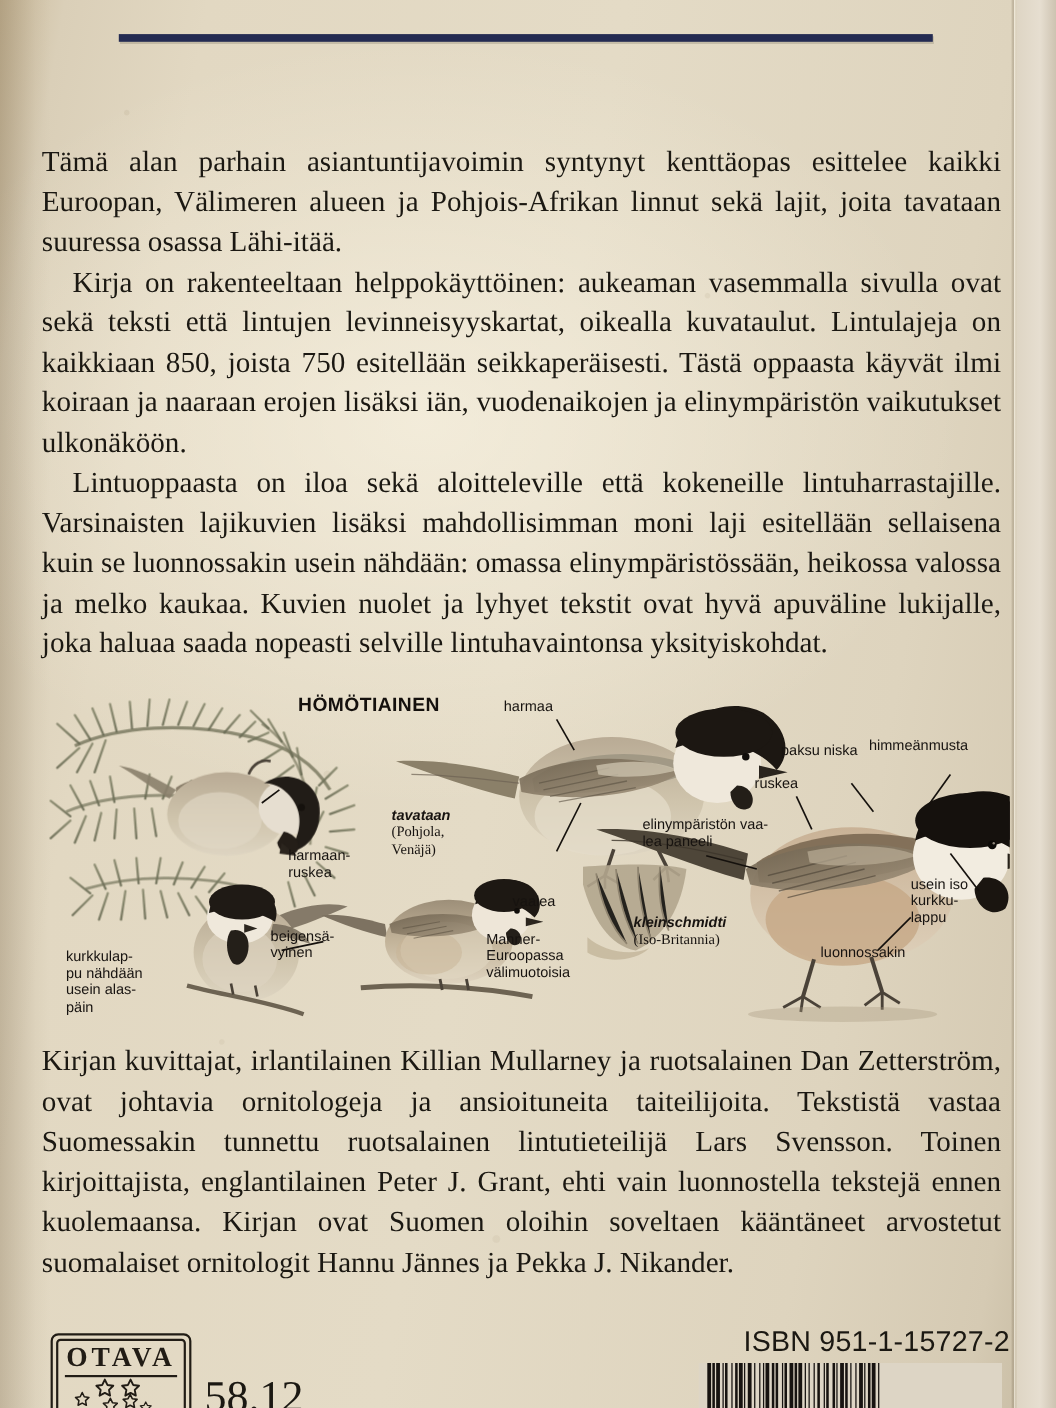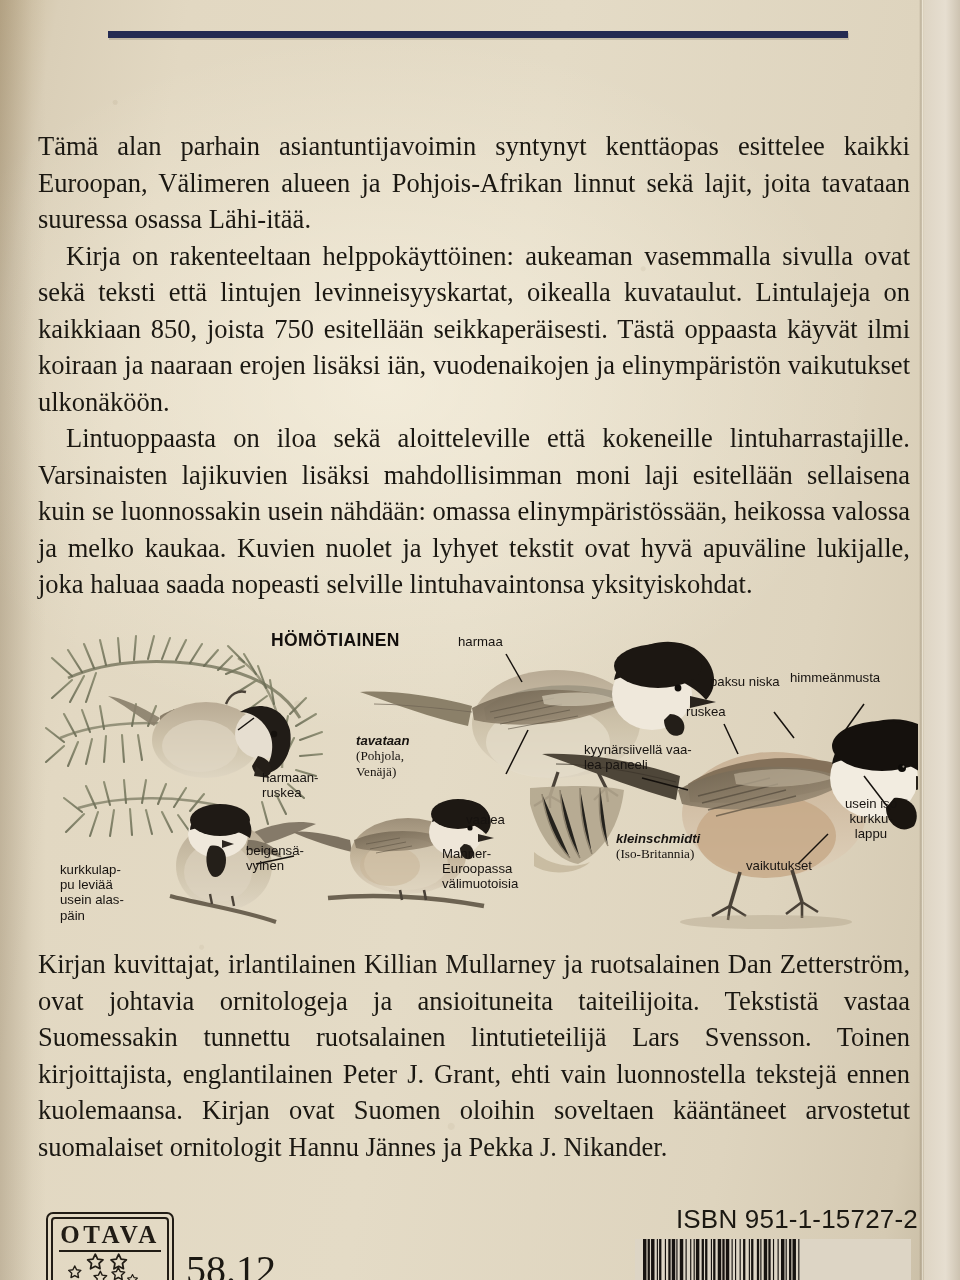--- a/index.html
+++ b/index.html
@@ -111,21 +111,21 @@
   .lbl {
     position: absolute;
     font-family: "Liberation Sans", sans-serif;
     font-size: 13.2px;
     line-height: 15.2px;
     color: #171310;
     white-space: pre-line;
   }
   .lbl.sci { font-style: italic; font-weight: bold; }
   .lbl.sci .reg { font-style: normal; font-weight: normal; display: block; font-family: Liberation Serif, serif; }
-  .lbl.right  { text-align: center; }
+  .lbl.right  { text-align: left; }
   #plate-heading {
     position: absolute;
     font-family: "Liberation Sans", sans-serif;
     font-weight: bold;
     font-size: 17.5px;
     letter-spacing: 0.4px;
     color: #14100d;
   }
 
   
@@ -520,21 +520,21 @@
         <path d="M736 94 L756 120"></path>
         <path d="M826 86 L806 114"></path>
         <path d="M852 192 L826 158"></path>
         <path d="M760 246 L790 216"></path>
       </g>
     </svg>
 
     <div id="plate-heading" style="left:200px; top:12px;margin-left:33px;">HÖMÖTIAINEN</div>
 
     <div class="lbl" style="left:22px; top:244px; width:110px;">kurkkulap-
-pu leviää
+pu nähdään
 usein alas-
 päin</div>
 
     <div class="lbl" style="left:208px; top:225px; width:70px;">beigensä-
 vyinen</div>
 
     <div class="lbl" style="left:224px; top:152px; width:80px;">harmaan-
 ruskea</div>
 
     <div class="lbl sci" style="left:318px; top:100px; width:110px;">
@@ -544,36 +544,36 @@
     </div>
 
     <div class="lbl" style="left:420px; top:16px; width:90px;">harmaa</div>
 
     <div class="lbl" style="left:428px; top:150px; width:80px;margin-top:44px;">vaalea</div>
 
     <div class="lbl" style="left:404px; top:228px; width:120px;">Manner-
 Euroopassa
 välimuotoisia</div>
 
-    <div class="lbl" style="left:546px; top:124px; width:130px;">kyynärsiivellä vaa-
+    <div class="lbl" style="left:546px; top:124px; width:130px;">elinympäristön vaa-
 lea paneeli</div>
 
     <div class="lbl" style="left:648px; top:86px; width:70px;">ruskea</div>
 
     <div class="lbl" style="left:672px; top:56px; width:100px;">paksu niska</div>
 
     <div class="lbl" style="left:752px; top:52px; width:130px;">himmeänmusta</div>
 
     <div class="lbl right" style="left:790px; top:178px; width:86px;">usein iso
 kurkku-
 lappu</div>
 
-    <div class="lbl" style="left:708px; top:240px; width:130px;">vaikutukset</div>
-
-    <div class="lbl sci" style="left:538px; top:198px; width:140px;margin-left:40px;">
+    <div class="lbl" style="left:708px; top:240px; width:130px;">luonnossakin</div>
+
+    <div class="lbl sci" style="left:538px; top:198px; width:140px;">
       <span>kleinschmidti</span>
       <span class="reg">(Iso-Britannia)</span>
     </div>
   </div>
 
   <div class="body-text" id="bottom-text">
     <p id="credits-paragraph">Kirjan kuvittajat, irlantilainen <b>Killian Mullarney</b> ja ruotsalainen <b>Dan Zetterström</b>, ovat johtavia ornitologeja ja ansioituneita taiteilijoita. Tekstistä vastaa Suomessakin tunnettu ruotsalainen lintutieteilijä <b>Lars Svensson</b>. Toinen kirjoittajista, englantilainen Peter J. Grant, ehti vain luonnostella tekstejä ennen kuolemaansa. Kirjan ovat Suomen oloihin soveltaen kääntäneet arvostetut suomalaiset ornitologit <b>Hannu Jännes</b> ja <b>Pekka J. Nikander</b>.</p>
   </div>
 
   <div id="otava-logo">

